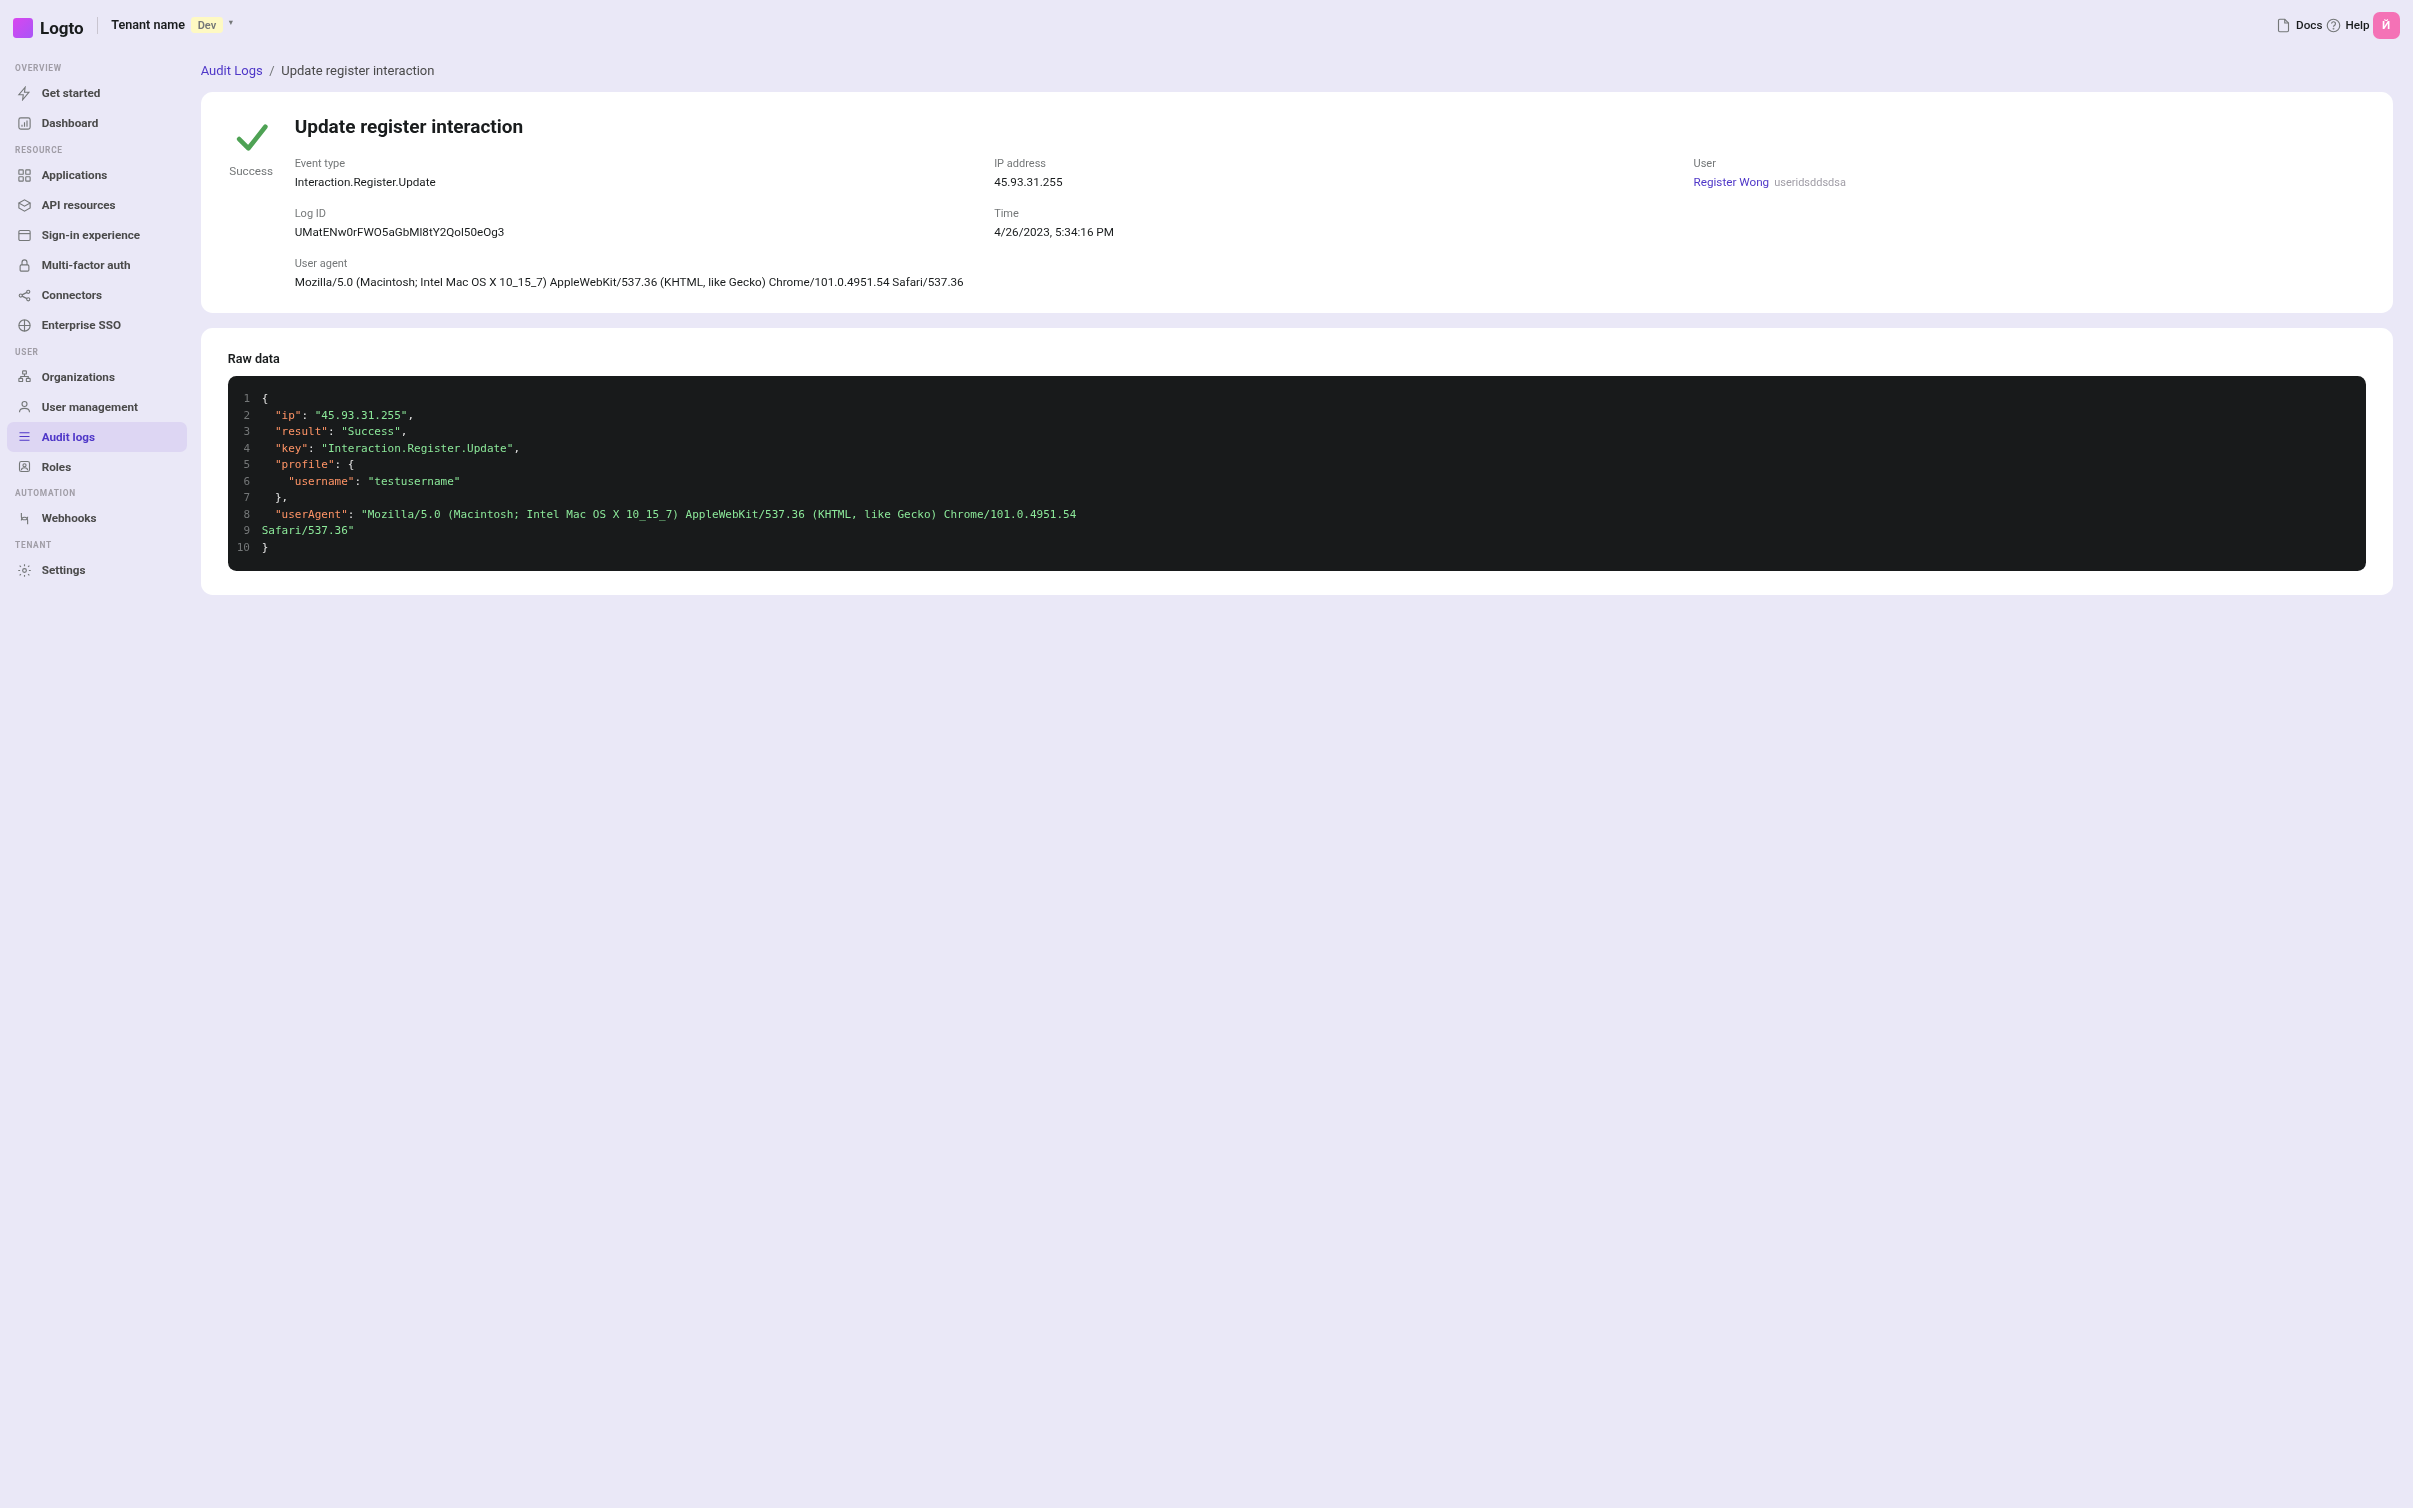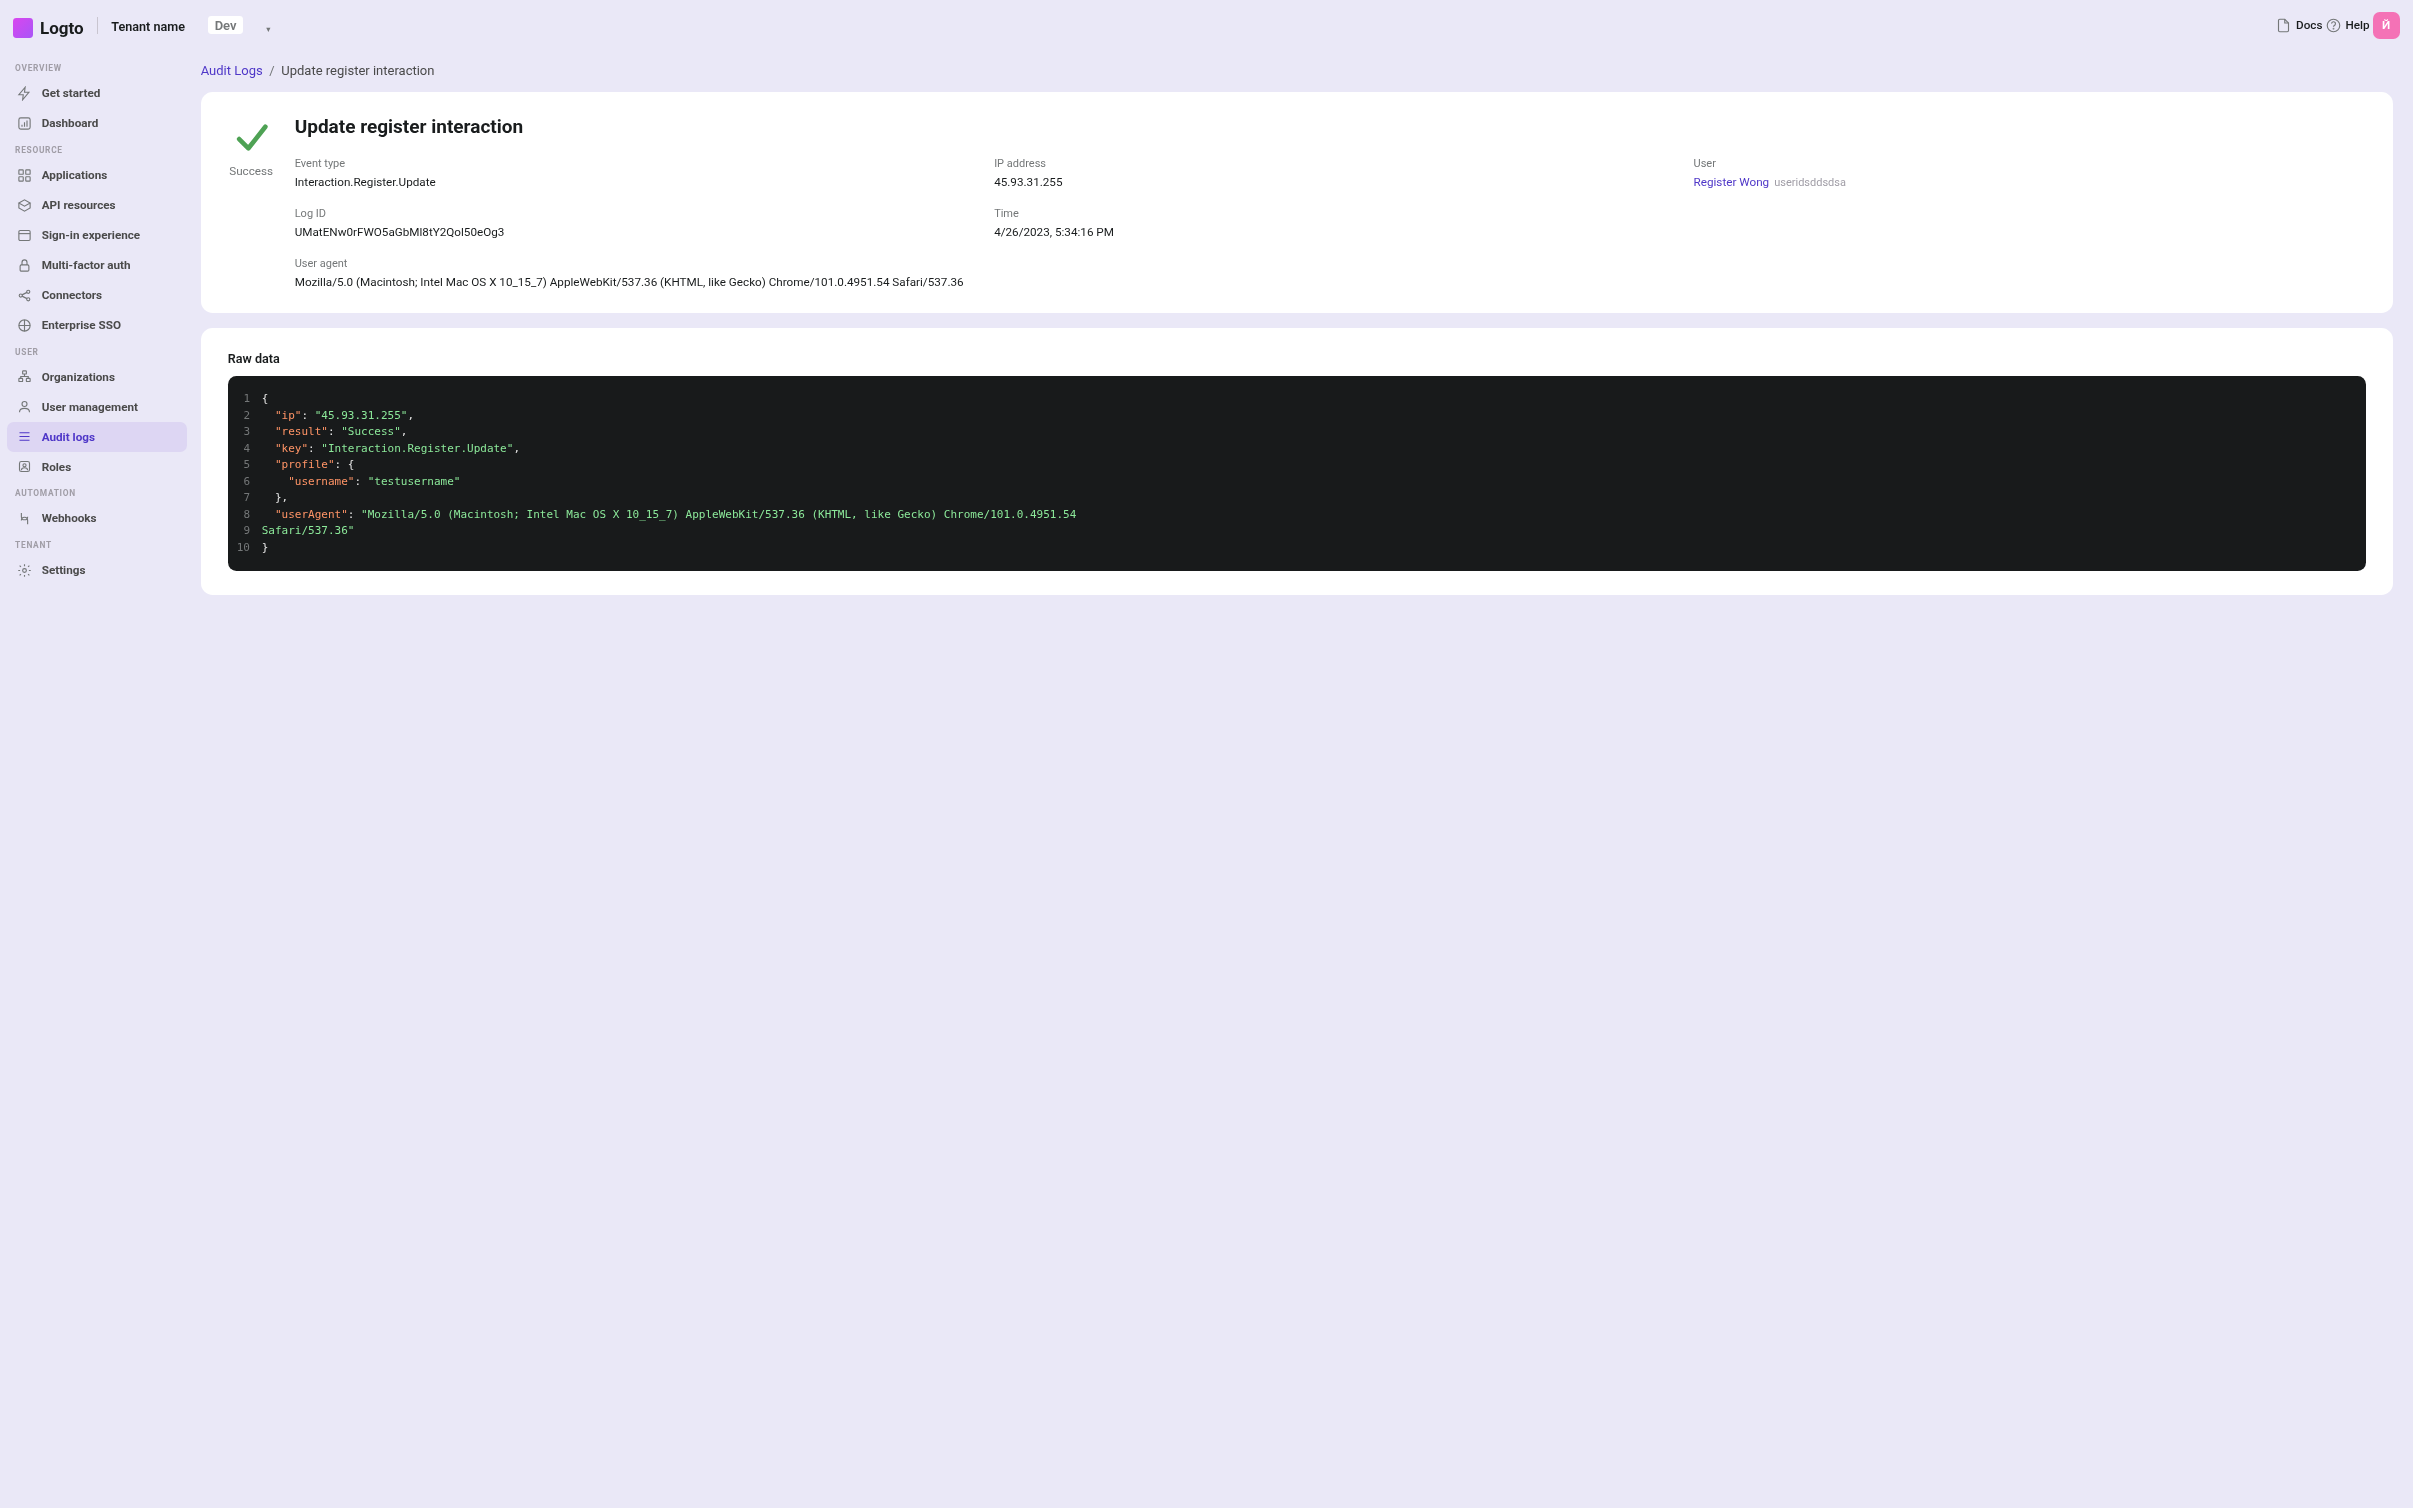--- a/index.html
+++ b/index.html
@@ -2,23 +2,23 @@
 <html style="font-size:13.4px"><head>
 <meta charset="utf-8">
 <style>
 * { box-sizing: border-box; margin: 0; padding: 0; }
 body { font-family: -apple-system, BlinkMacSystemFont, "Segoe UI", Roboto, sans-serif; background: #eae8f7; color: #191c1d; font-size: 11.7px; }
 .topbar { display: flex; align-items: center; padding: 10px 13.4px; height: 50px; }
 .logo-area { display: flex; align-items: center; gap: 6.7px; margin-top: 6px; }
 .logo-icon { width: 20px; height: 20px; background: linear-gradient(135deg, #d946ef, #a855f7); border-radius: 3.4px; }
 .logo-text { font-size: 17px; font-weight: 700; color: #191c1d; }
 .divider-v { width: 0.8px; height: 17px; background: #c9c5d0; margin: 0 13.4px; }
-.tenant { display: flex; align-items: flex-end; gap: 23px; cursor: pointer; }
+.tenant { display: flex; align-items: flex-start; gap: 6px; cursor: pointer; }
 .tenant-name { font-weight: 600; font-size: 12.6px; }
-.badge { background: #ffffff; color: #747778; padding: 1.7px 6.7px; border-radius: 3.4px; font-size: 13px; font-weight: 600; }
+.badge { background: #fef9c3; color: #747778; padding: 1.7px 6.7px; border-radius: 3.4px; font-size: 11px; font-weight: 600; }
 .chev { color: #747778; font-size: 8.4px; }
 .topbar-right { margin-left: auto; display: flex; align-items: center; gap: 3px; }
 .toplink { display: flex; align-items: center; gap: 5px; color: #191c1d; font-weight: 500; cursor: pointer; }
 .toplink svg { width: 15px; height: 15px; stroke: #747778; }
 .avatar { width: 27px; height: 27px; border-radius: 6.7px; background: #f472b6; color: #fff; display: flex; align-items: center; justify-content: center; font-weight: 600; }
 .layout { display: flex; }
 .sidebar { width: 194px; padding: 6.7px; }
 .section-hdr { font-size: 8.4px; font-weight: 700; letter-spacing: 0.7px; color: #a09da6; padding: 6.7px 8.4px 5px; text-transform: uppercase; }
 .nav-item { display: flex; align-items: center; gap: 10px; padding: 7.5px 10px; border-radius: 6.7px; cursor: pointer; color: #4a4a4a; font-weight: 700; }
 .nav-item.active { background: #ddd6f3; color: #4f37c8; }

